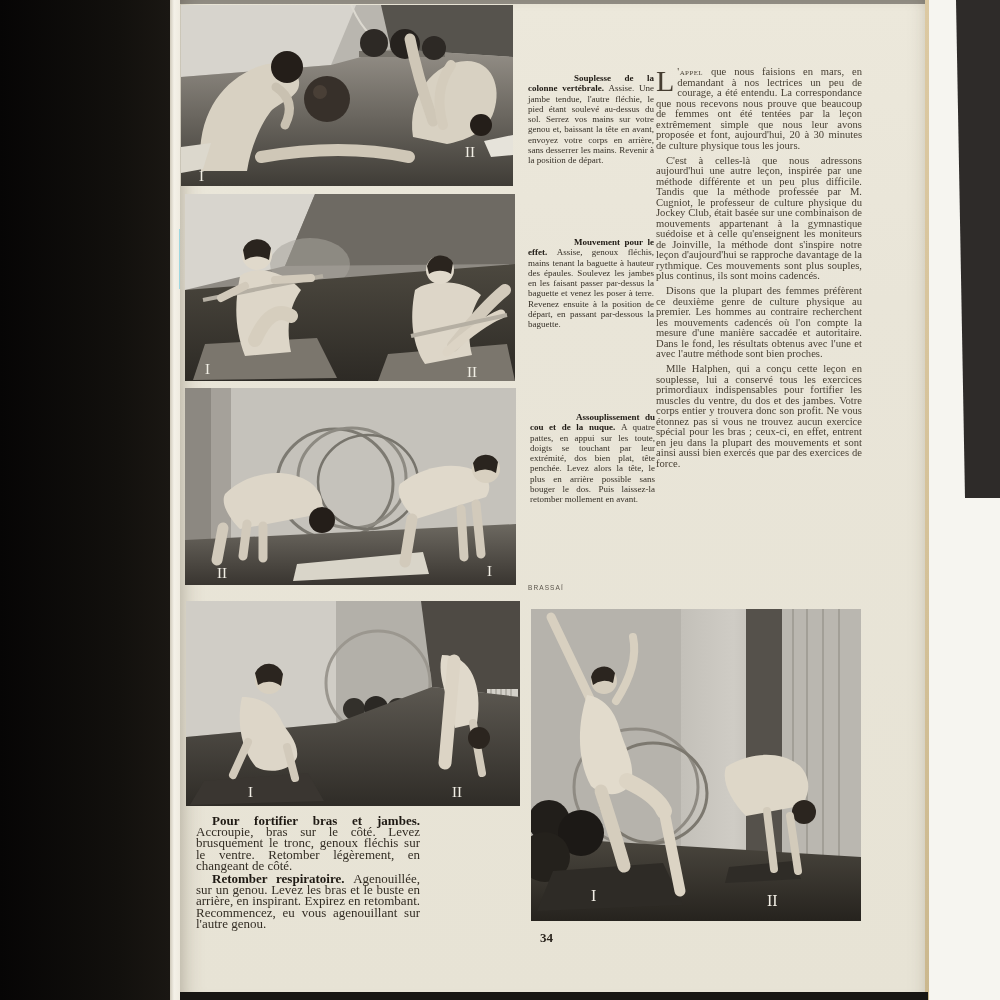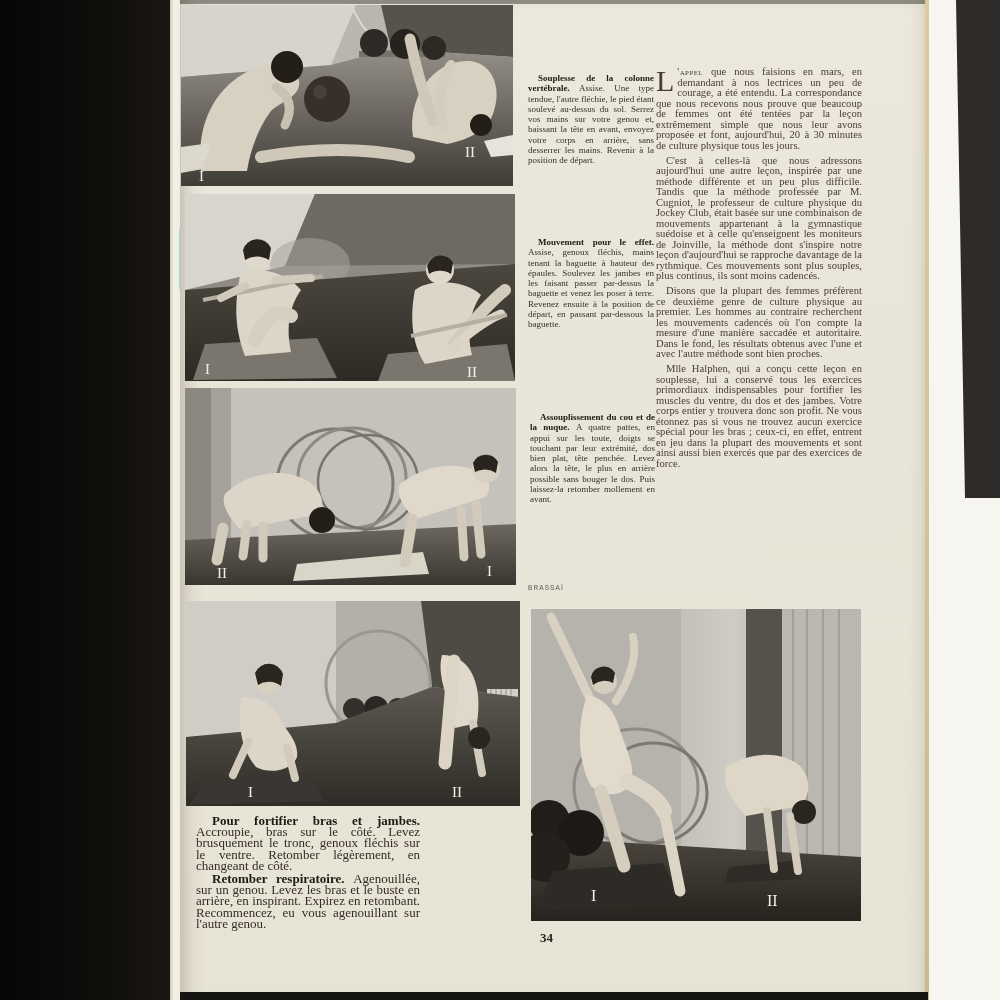--- a/index.html
+++ b/index.html
@@ -23,21 +23,21 @@
                clip-path:polygon(12% 0,100% 0,100% 100%,30% 100%);}
   .bottom-strip{left:180px;top:992px;width:748px;height:8px;background:#171512;}
 
   
   .photo{overflow:hidden;background:#8c8880;}
   .photo svg{display:block;width:100%;height:100%;}
   .ph-num{font-family:"Liberation Serif",serif;fill:#f1eee5;}
 
   
   .cap{font-size:9px;line-height:10.3px;text-align:justify;color:#363027;}
-  .cap b{color:#1e1913;}
+  .cap b{color:#1e1913;margin-left:36px;}
   .cap b::after{content:" ";}
   .cap{text-indent:10px;}
   .credit{font-family:"Liberation Sans",sans-serif;font-size:6.5px;letter-spacing:1.1px;color:#5a544b;}
   .article{font-size:10.6px;line-height:10.5px;text-align:justify;color:#463e32;}
   .article p{margin:0 0 4.5px 0;text-indent:10px;}
   .article p.first{text-indent:0;}
   .dropcap{float:left;font-size:30px;line-height:25px;padding:1px 3px 0 0;color:#463e32;}
   .smallcaps{font-variant:small-caps;letter-spacing:.4px;}
   .bcap{font-size:13px;line-height:11.2px;text-align:justify;color:#332d24;text-indent:16px;}
   .bcap b{color:#1e1913;}
@@ -234,21 +234,21 @@
 
       <path d="M195,158 C220,142 251,142 269,157 C281,170 279,187 269,197 L215,207 C200,192 190,172 195,158 Z" fill="#ded7c8"></path>
       <circle cx="273" cy="203" r="12" fill="#2b251f"></circle>
       <path d="M236,202 L243,260 M259,207 L267,262" stroke="#d3cbbb" stroke-width="8" stroke-linecap="round"></path>
       <text x="60" y="292" font-size="16" class="ph-num">I</text>
       <text x="236" y="297" font-size="16" class="ph-num">II</text>
     </svg>
   </div>
 
   <div class="abs cap" style="left:528px;top:73px;width:126px">
-    <b>Souplesse de la colonne vertébrale.</b><span>Assise. Une type tendue, l'autre fléchie, le pied étant soulevé au-dessus du sol. Serrez vos mains sur votre genou et, baissant la tête en avant, envoyez votre corps en arrière, sans desserrer les mains. Revenir à la position de départ.</span>
+    <b>Souplesse de la colonne vertébrale.</b><span>Assise. Une jambe tendue, l'autre fléchie, le pied étant soulevé au-dessus du sol. Serrez vos mains sur votre genou et, baissant la tête en avant, envoyez votre corps en arrière, sans desserrer les mains. Revenir à la position de départ.</span>
   </div>
   <div class="abs cap" style="left:528px;top:237px;width:126px">
     <b>Mouvement pour le effet.</b><span>Assise, genoux fléchis, mains tenant la baguette à hauteur des épaules. Soulevez les jambes en les faisant passer par-dessus la baguette et venez les poser à terre. Revenez ensuite à la position de départ, en passant par-dessous la baguette.</span>
   </div>
   <div class="abs cap" style="left:530px;top:412px;width:125px">
     <b>Assouplissement du cou et de la nuque.</b><span>A quatre pattes, en appui sur les toute, doigts se touchant par leur extrémité, dos bien plat, tête penchée. Levez alors la tête, le plus en arrière possible sans bouger le dos. Puis laissez-la retomber mollement en avant.</span>
   </div>
   <div class="abs credit" style="left:528px;top:584px">BRASSAÏ</div>
 
   <div class="abs article" style="left:656px;top:67px;width:206px">

